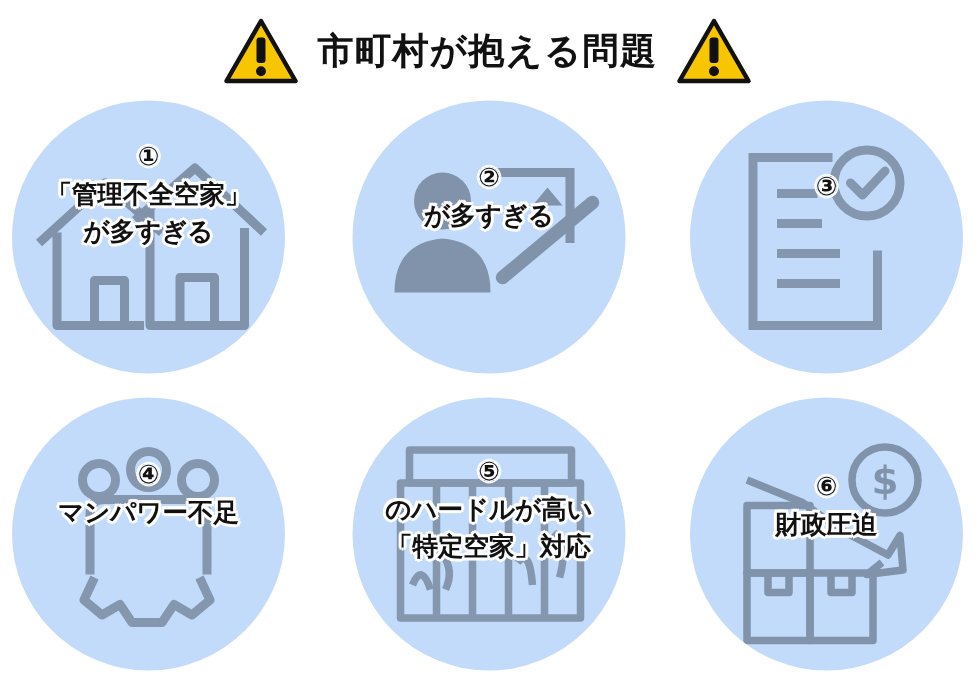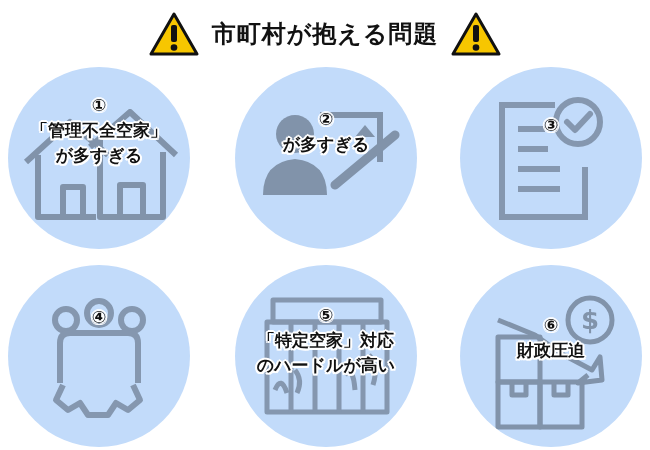--- a/index.html
+++ b/index.html
@@ -91,42 +91,43 @@
     <g fill="none" stroke="#6b7b8f" stroke-width="6" stroke-linejoin="round" opacity="0.7">
       <circle cx="58" cy="55" r="11"></circle>
       <circle cx="91" cy="48" r="12"></circle>
       <circle cx="124" cy="55" r="11"></circle>
       <path d="M52 118 V78 Q52 68 62 68 H120 Q130 68 130 78 V118"></path>
       <path d="M55 120 L48 135 L60 145 L72 138 L80 150 H100 L108 138 L120 145 L132 135 L125 120"></path>
     </g>
   </svg>
   <div class="label" style="top:40px;">
     <span class="num">④</span>
+    <span class="line">マンパワー不足</span>
   </div>
 </div>
 
 <div class="circle" style="left:235px; top:265px;">
   <svg class="bg" viewBox="0 0 182 182">
     <g fill="none" stroke="#6b7b8f" stroke-width="5" stroke-linejoin="round" opacity="0.7">
       <rect x="38" y="35" width="108" height="22"></rect>
       <rect x="32" y="57" width="120" height="90"></rect>
       <path d="M56 57 V147"></path>
         <path d="M80 57 V147"></path>
         <path d="M104 57 V147"></path>
         <path d="M128 57 V147"></path>
       <path d="M40 125 Q46 110 52 128"></path>
         <path d="M60 105 Q68 115 62 128"></path>
       <path d="M110 110 Q118 100 120 125"></path>
         <path d="M134 90 Q144 100 138 120"></path>
     </g>
   </svg>
   <div class="label" style="top:38px;">
     <span class="num">⑤</span>
+    <span class="line">のハードルが高い</span>
     <span class="line">「特定空家」対応</span>
-    <span class="line">のハードルが高い</span>
   </div>
 </div>
 
 <div class="circle" style="left:460px; top:265px;">
   <svg class="bg" viewBox="0 0 182 182">
     <g fill="none" stroke="#6b7b8f" stroke-width="5" stroke-linejoin="round" opacity="0.75">
       <rect x="38" y="72" width="42" height="45"></rect>
       <rect x="38" y="117" width="42" height="45"></rect>
       <rect x="80" y="117" width="42" height="45"></rect>
       <path d="M52 117 V130 H66 V117"></path>

